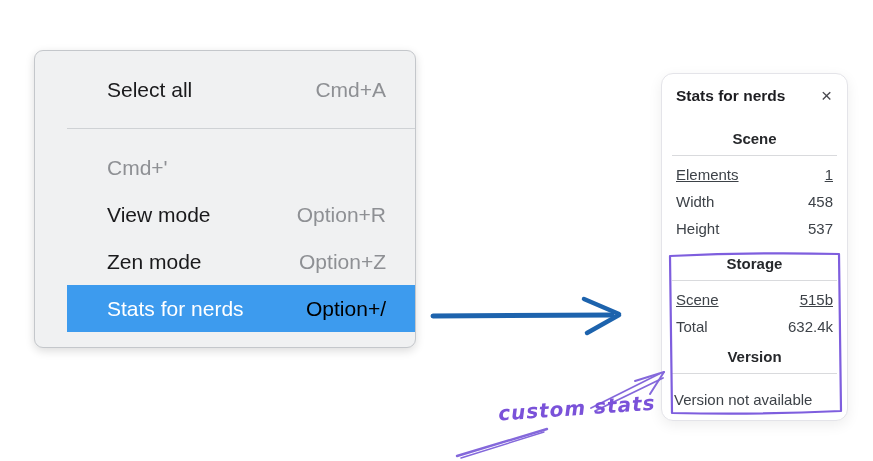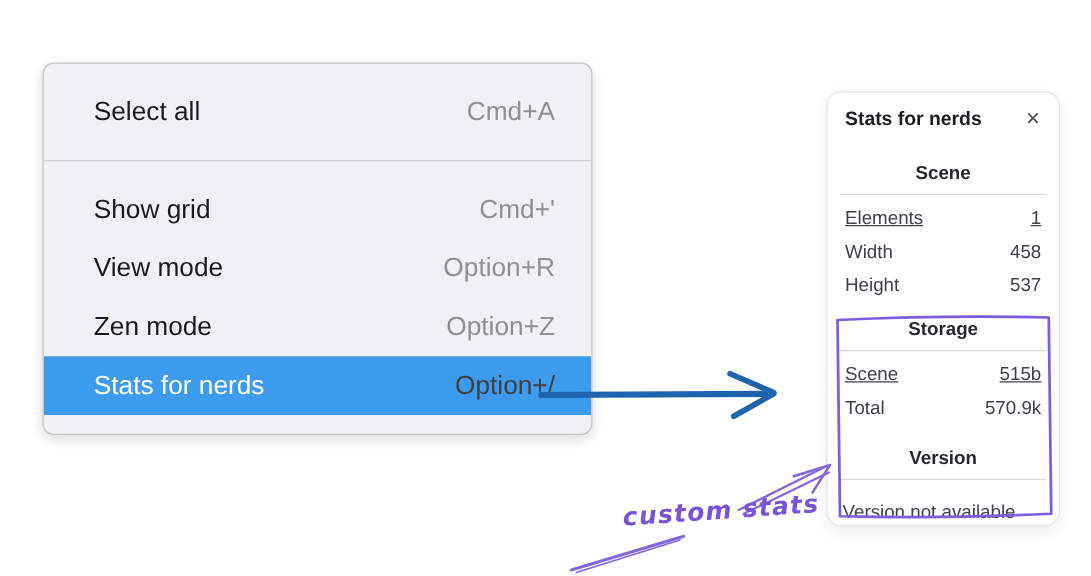--- a/index.html
+++ b/index.html
@@ -1,49 +1,49 @@
 <!DOCTYPE html>
 <html><head>
 <meta charset="utf-8">
 <style>
   html,body{margin:0;padding:0;background:#ffffff;font-family:"Liberation Sans",sans-serif;}
   .canvas{position:relative;width:873px;height:461px;background:#ffffff;overflow:hidden;}
 
   
   .menu{
-    position:absolute;left:34px;top:50px;width:440px;box-sizing:border-box;
+    position:absolute;left:34px;top:50px;width:382px;box-sizing:border-box;
     background:#f0f1f2;border:1px solid #c4c7cb;border-radius:9px;
     box-shadow:0 3px 10px rgba(0,0,0,.14);
-    font-size:21px;color:#1a1a1c;overflow:hidden;
+    font-size:21px;color:#1a1a1c;overflow:hidden;padding-left:32px;
   }
   .menu-section{padding:15px 0;}
   .menu-sep{height:1px;background:#cfd2d5;}
   .menu-row{
     height:47px;display:flex;justify-content:space-between;align-items:center;
     padding:0 29px 0 40px;cursor:default;
   }
   .mi-shortcut{color:#8e9094;text-align:right;}
   .menu-row.selected{background:#3d9bee;}
   .menu-row.selected .mi-label{color:#ffffff;}
-  .menu-row.selected .mi-shortcut{color:#404040;}
+  .menu-row.selected .mi-shortcut{color:#000000;}
 
   
   .stats-panel{
     position:absolute;left:661px;top:73px;width:187px;height:348px;box-sizing:border-box;
     background:#ffffff;border:1px solid #e4e4e9;border-radius:12px;
     box-shadow:0 4px 14px rgba(0,0,0,.07);
     font-size:15px;color:#3d4248;
   }
   .panel-head{display:flex;justify-content:space-between;align-items:center;padding:13px 13px 0 14px;}
   .panel-title{font-weight:bold;font-size:15.5px;color:#1d1d21;}
   .close-btn{background:none;border:none;font-size:19px;line-height:16px;color:#4a4a50;cursor:pointer;padding:0 2px;font-family:inherit;}
   .section-h{text-align:center;font-weight:bold;color:#26282b;line-height:21px;}
   .sh-scene{margin-top:23px;}
   .sh-storage{margin-top:11px;}
-  .sh-version{margin-top:16px;}
+  .sh-version{margin-top:6px;}
   .psep{height:1px;background:#d9dadd;margin:6px 10px 0 10px;}
   .stat-row{display:flex;justify-content:space-between;align-items:center;height:27px;padding:0 14px;}
   .stat-row.mt{margin-top:5px;text-decoration:underline;}
   .stat-val{text-align:right;}
   .version-note{height:27px;display:flex;align-items:center;padding:0 12px;margin-top:12px;white-space:nowrap;}
 
   
   .overlay{position:absolute;left:0;top:0;width:873px;height:461px;pointer-events:none;}
   .annotation-text{
     position:absolute;left:498px;top:396px;width:160px;
@@ -60,21 +60,20 @@
   <div class="menu">
     <div class="menu-section">
       <div class="menu-row">
         <span class="mi-label">Select all</span>
         <span class="mi-shortcut">Cmd+A</span>
       </div>
     </div>
     <div class="menu-sep"></div>
     <div class="menu-section">
       <div class="menu-row">
-        <span class="mi-label">Show grid</span>
         <span class="mi-shortcut">Cmd+'</span>
       </div>
       <div class="menu-row">
         <span class="mi-label">View mode</span>
         <span class="mi-shortcut">Option+R</span>
       </div>
       <div class="menu-row">
         <span class="mi-label">Zen mode</span>
         <span class="mi-shortcut">Option+Z</span>
       </div>
@@ -107,21 +106,21 @@
     </div>
 
     <div class="section-h sh-storage">Storage</div>
     <div class="psep"></div>
     <div class="stat-row mt">
       <span class="stat-label">Scene</span>
       <span class="stat-val">515b</span>
     </div>
     <div class="stat-row">
       <span class="stat-label">Total</span>
-      <span class="stat-val">570.9k</span>
+      <span class="stat-val">632.4k</span>
     </div>
 
     <div class="section-h sh-version">Version</div>
     <div class="psep"></div>
     <div class="version-note">Version not available</div>
   </div>
 
   <svg class="overlay" viewBox="0 0 873 461">
 
     <g stroke="#1d63ad" stroke-width="5" fill="none" stroke-linecap="round" stroke-linejoin="round">

